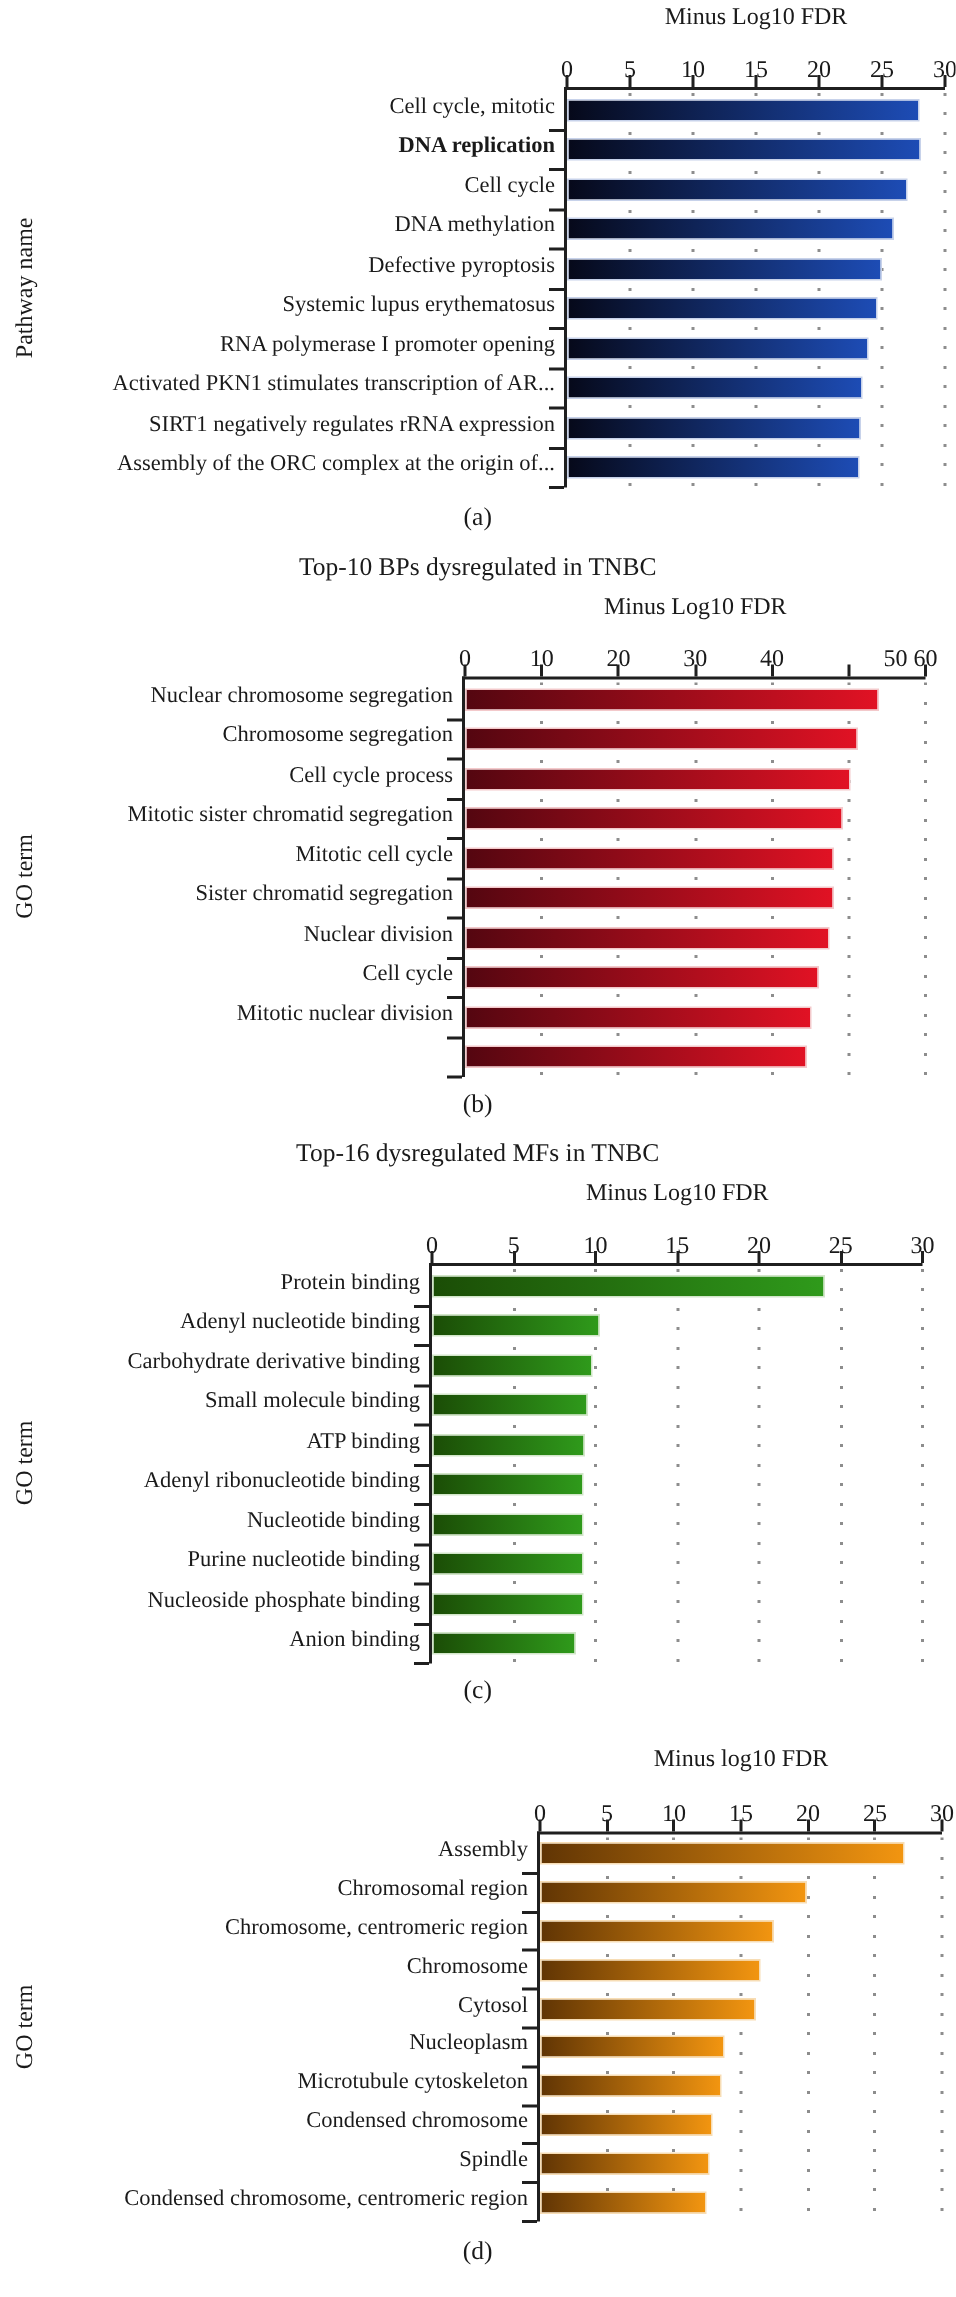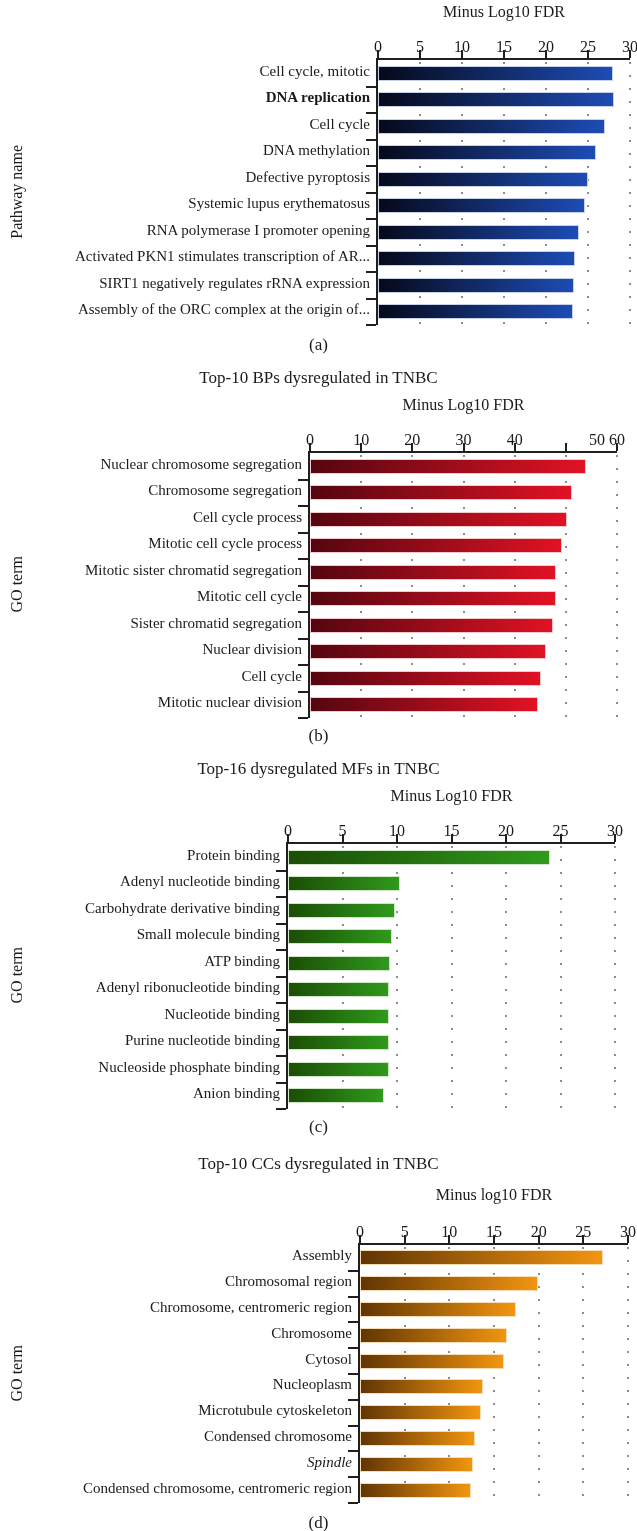--- a/index.html
+++ b/index.html
@@ -209,21 +209,20 @@
         <span class="tick-label" style="left: 617px;">60</span>
       </div>
     <div class="main-row">
       <div class="ylab">
         <span>GO term</span>
       </div>
       <div class="cats">
           <div class="cat" style="height: 26.5px;">Nuclear chromosome segregation</div>
           <div class="cat" style="height: 26.5px;">Chromosome segregation</div>
           <div class="cat" style="height: 26.5px;">Cell cycle process</div>
-          <div class="cat" style="height: 26.5px;">Mitotic cell cycle process</div>
           <div class="cat" style="height: 26.5px;">Mitotic sister chromatid segregation</div>
           <div class="cat" style="height: 26.5px;">Mitotic cell cycle</div>
           <div class="cat" style="height: 26.5px;">Sister chromatid segregation</div>
           <div class="cat" style="height: 26.5px;">Nuclear division</div>
           <div class="cat" style="height: 26.5px;">Cell cycle</div>
           <div class="cat" style="height: 26.5px;">Mitotic nuclear division</div>
         </div>
       <div class="plot" style="width: 307px; height: 265px; margin-right: 20px;">
           <div class="gridline" style="left: 50.1667px;"></div>
           <div class="gridline" style="left: 101.333px;"></div>
@@ -326,21 +325,20 @@
           <div class="bar" title="Nucleotide binding: 9.3" style="top: 164.75px; height: 15px; width: 101px; background: linear-gradient(to right, rgb(27, 77, 6), rgb(47, 154, 27)); border-color: rgb(210, 230, 201);"></div>
           <div class="bar" title="Purine nucleotide binding: 9.3" style="top: 191.25px; height: 15px; width: 101px; background: linear-gradient(to right, rgb(27, 77, 6), rgb(47, 154, 27)); border-color: rgb(210, 230, 201);"></div>
           <div class="bar" title="Nucleoside phosphate binding: 9.3" style="top: 217.75px; height: 15px; width: 101px; background: linear-gradient(to right, rgb(27, 77, 6), rgb(47, 154, 27)); border-color: rgb(210, 230, 201);"></div>
           <div class="bar" title="Anion binding: 8.8" style="top: 244.25px; height: 15px; width: 96px; background: linear-gradient(to right, rgb(27, 77, 6), rgb(47, 154, 27)); border-color: rgb(210, 230, 201);"></div>
         </div>
     </div>
     <div class="caption">(c)</div>
   </section>
 
   <section class="chart" id="c3">
-    <div class="chart-title">Top-10 CCs dysregulated in TNBC</div>
     <div class="axis-title-row">
       <span class="axis-title" style="left: 494px;">Minus log10 FDR</span>
     </div>
     <div class="ticks-row">
         <span class="tick-label" style="left: 360px;">0</span>
         <span class="tick-label" style="left: 404.667px;">5</span>
         <span class="tick-label" style="left: 449.333px;">10</span>
         <span class="tick-label" style="left: 494px;">15</span>
         <span class="tick-label" style="left: 538.667px;">20</span>
         <span class="tick-label" style="left: 583.333px;">25</span>
@@ -352,21 +350,21 @@
       </div>
       <div class="cats">
           <div class="cat" style="height: 25.8px;">Assembly</div>
           <div class="cat" style="height: 25.8px;">Chromosomal region</div>
           <div class="cat" style="height: 25.8px;">Chromosome, centromeric region</div>
           <div class="cat" style="height: 25.8px;">Chromosome</div>
           <div class="cat" style="height: 25.8px;">Cytosol</div>
           <div class="cat" style="height: 25.8px;">Nucleoplasm</div>
           <div class="cat" style="height: 25.8px;">Microtubule cytoskeleton</div>
           <div class="cat" style="height: 25.8px;">Condensed chromosome</div>
-          <div class="cat" style="height: 25.8px; font-style: italic;">Spindle</div>
+          <div class="cat" style="height: 25.8px;">Spindle</div>
           <div class="cat" style="height: 25.8px;">Condensed chromosome, centromeric region</div>
         </div>
       <div class="plot" style="width: 268px; height: 258px; margin-right: 9px;">
           <div class="gridline" style="left: 43.6667px;"></div>
           <div class="gridline" style="left: 88.3333px;"></div>
           <div class="gridline" style="left: 133px;"></div>
           <div class="gridline" style="left: 177.667px;"></div>
           <div class="gridline" style="left: 222.333px;"></div>
           <div class="gridline" style="left: 267px;"></div>
           <div class="xtick" style="left: -1px;"></div>

